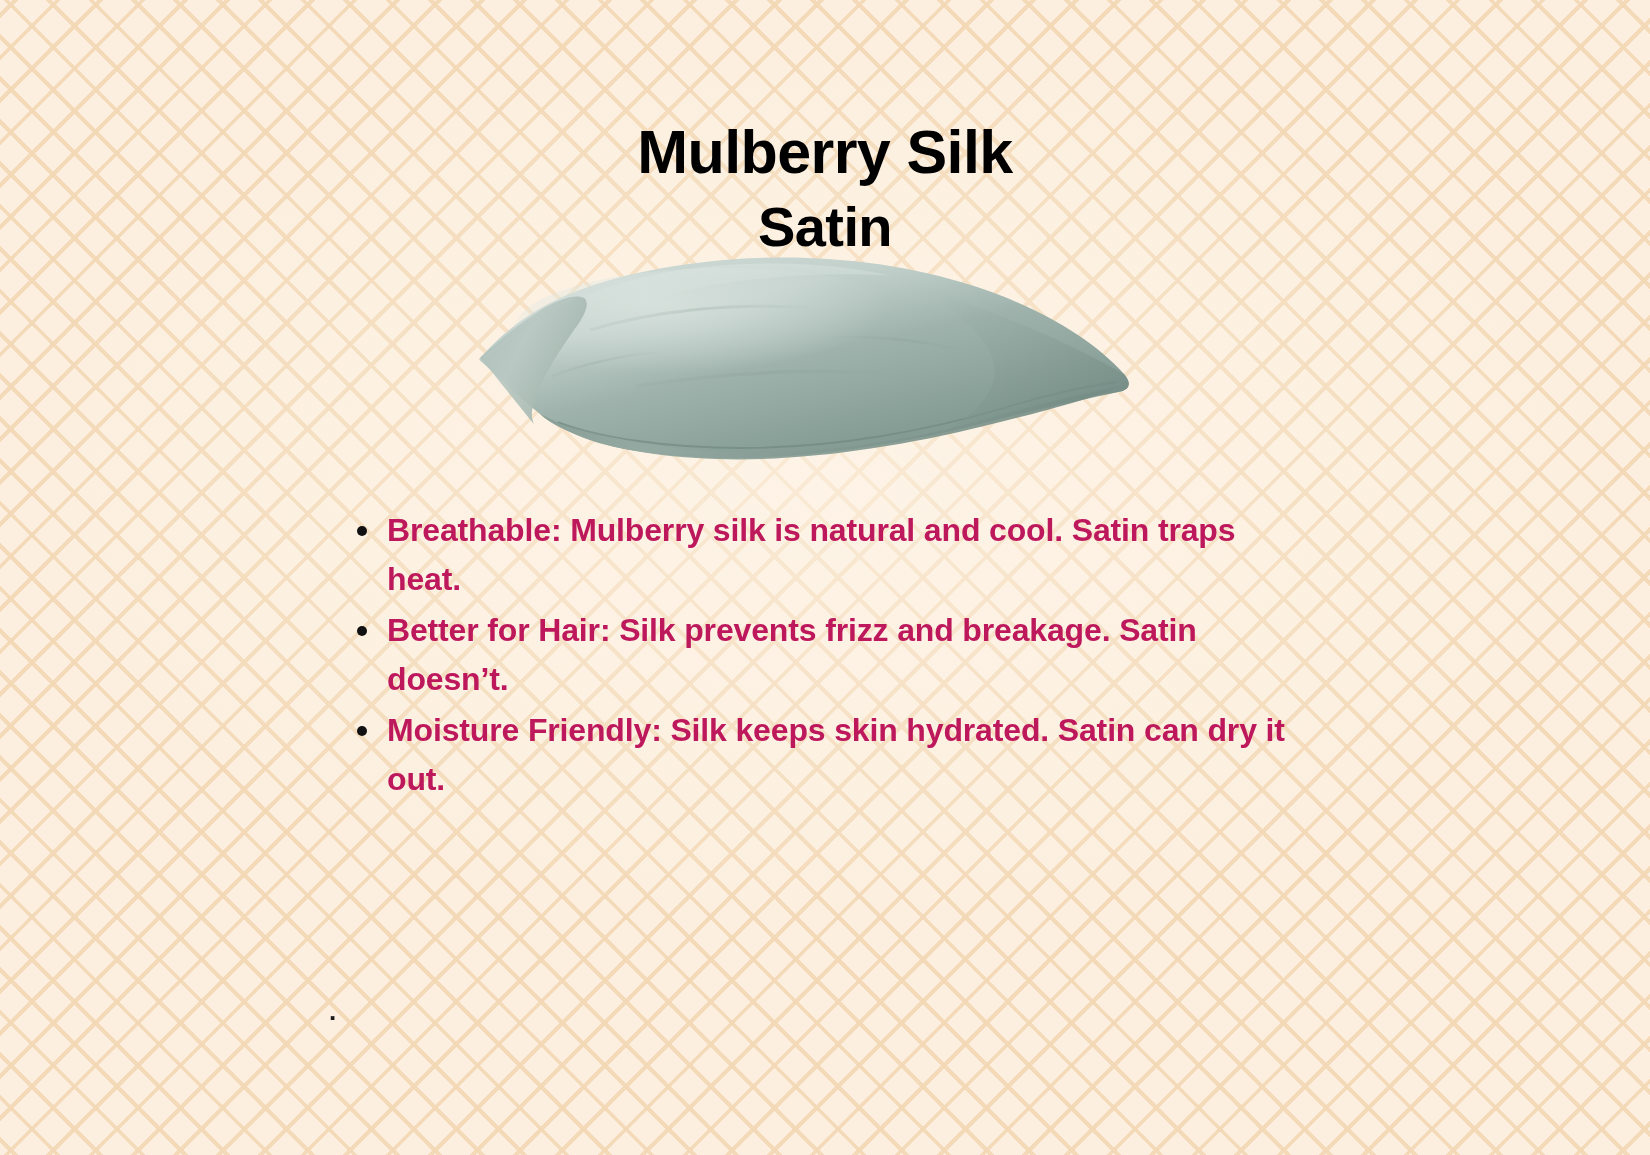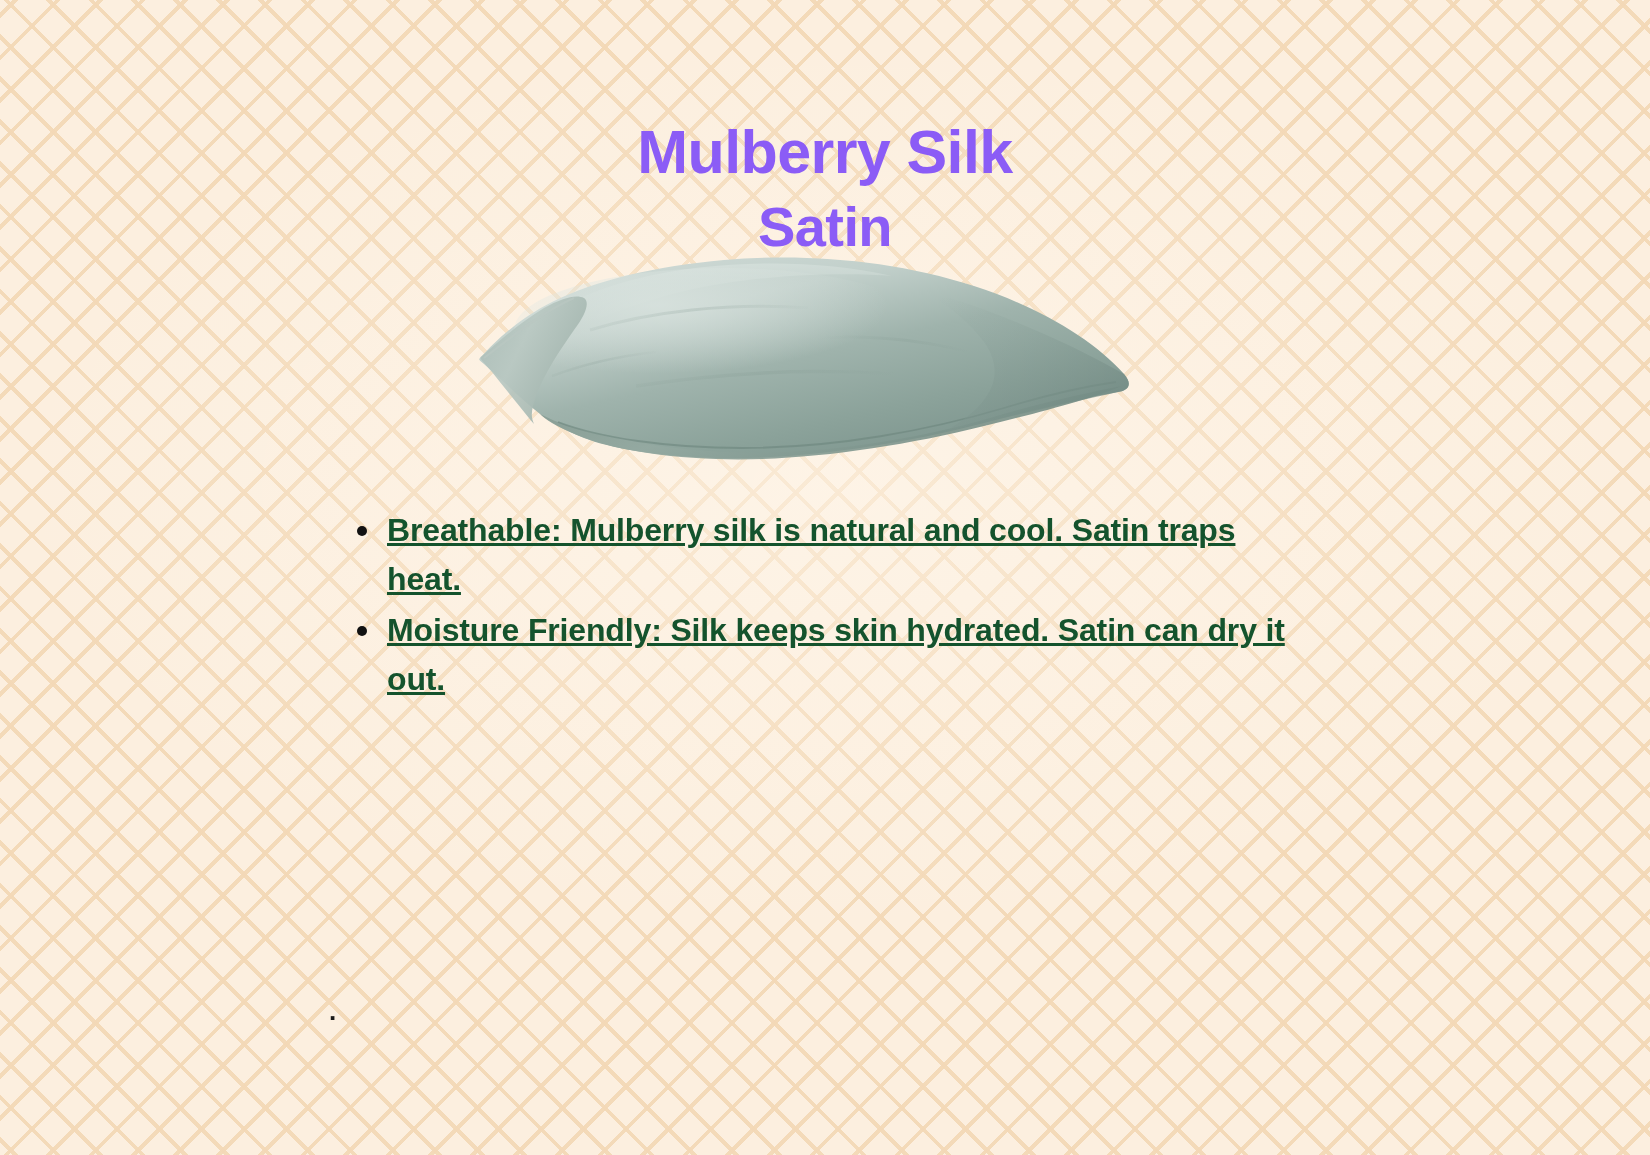--- a/index.html
+++ b/index.html
@@ -93,21 +93,21 @@
   
   #headline{
     position:absolute;
     left:0; right:0; top:116px;
     text-align:center;
     z-index:4;
     pointer-events:none;
   }
   #headline .hl-line{
     display:block;
-    color:#8b5cf6;
+    color:#000000;
     font-weight:700;
     letter-spacing:-0.6px;
   }
   #headline .hl-1{ font-size:61px; line-height:72px; }
   #headline .hl-2{ font-size:47px; line-height:84px; }
   #headline .hl-3{ font-size:56px; line-height:78px; }
 
   
   #benefits{
     position:absolute;
@@ -116,26 +116,25 @@
     z-index:4;
   }
   #benefits ul{
     list-style:none;
     margin:0; padding:0;
   }
   #benefits li{
     position:relative;
     padding-left:42px;
     margin-bottom:2px;
-    color:#14532d;
+    color:#be185d;
     font-size:32px;
     line-height:49px;
     font-weight:700;
     letter-spacing:-0.15px;
-    text-decoration:underline;
   }
   #benefits li .bullet-dot{
     position:absolute;
     left:12px; top:20px;
     width:10px; height:10px;
     border-radius:50%;
     background:#111111;
   }
 
   
@@ -272,20 +271,24 @@
   </div>
 
   <div id="benefits">
     <ul>
       <li>
         <span class="bullet-dot"></span>
         <span>Breathable: Mulberry silk is natural and cool. Satin traps heat.</span>
       </li>
       <li>
         <span class="bullet-dot"></span>
+        <span>Better for Hair: Silk prevents frizz and breakage. Satin doesn’t.</span>
+      </li>
+      <li>
+        <span class="bullet-dot"></span>
         <span>Moisture Friendly: Silk keeps skin hydrated. Satin can dry it out.</span>
       </li>
     </ul>
   </div>
 
   <div id="trailing-mark">.</div>
 
 </div>
 
 </body></html>

